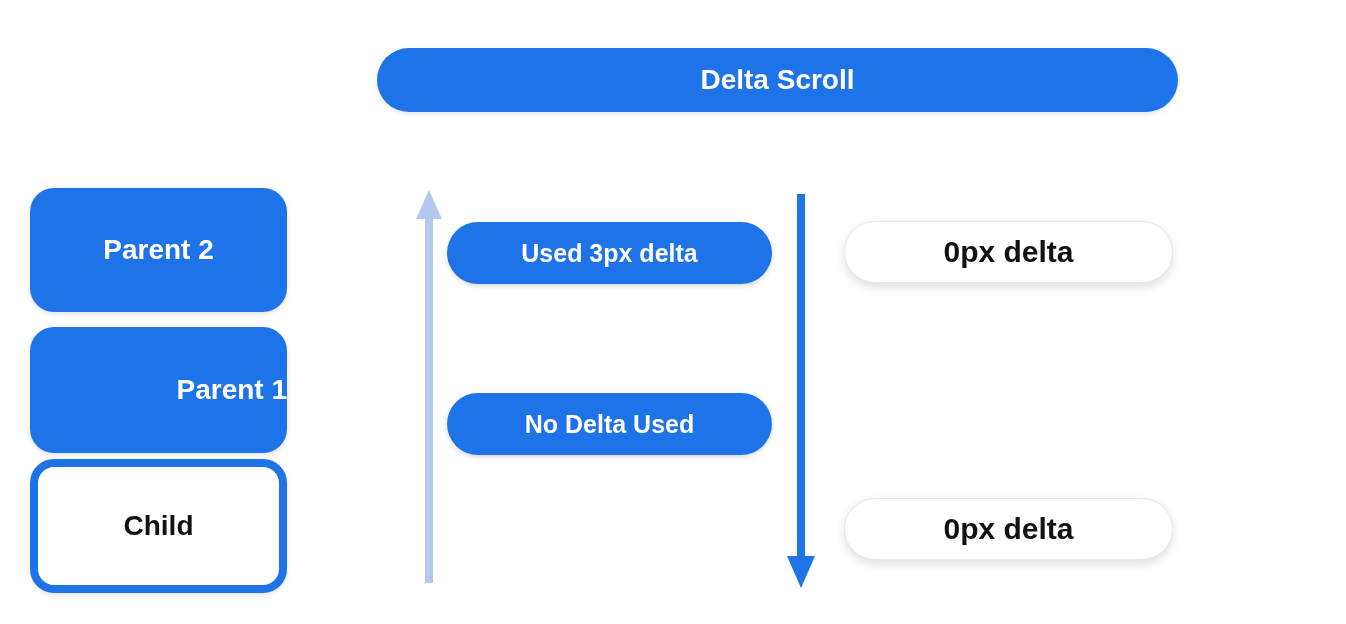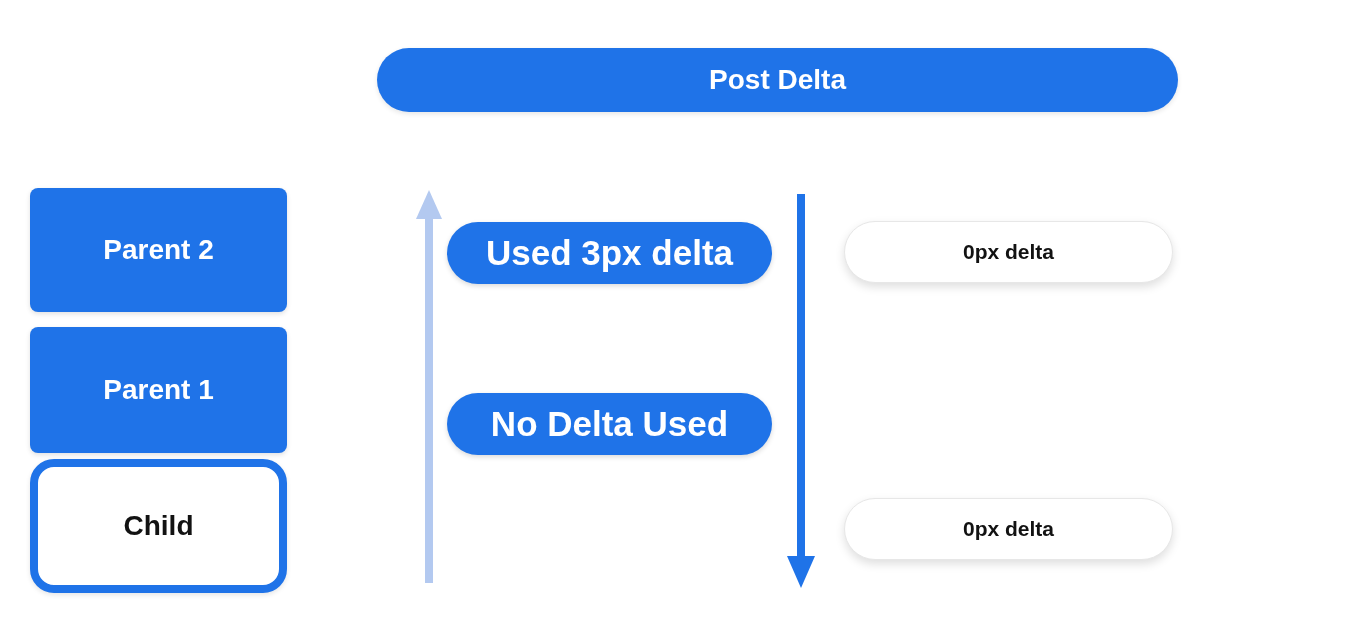--- a/index.html
+++ b/index.html
@@ -38,75 +38,75 @@
     left: 377px; top: 48px;
     width: 801px; height: 64px;
     border-radius: 32px;
     font-size: 28px;
     box-shadow: 0 2px 5px rgba(0,0,0,0.10);
   }
 
   .parent-box {
     left: 30px;
     width: 257px;
-    border-radius: 8px;
+    border-radius: 24px;
     font-size: 28px;
     box-shadow: 0 2px 5px rgba(0,0,0,0.12);
   }
   .parent-2 { top: 188px; height: 124px; }
-  .parent-1 { top: 327px; height: 126px; }
+  .parent-1 { top: 327px; height: 126px; justify-content: flex-end; }
 
   .child-box {
     left: 30px; top: 459px;
     width: 257px; height: 134px;
     background: #ffffff;
     border: 8px solid var(--primary-blue);
     border-radius: 24px;
     color: var(--text-dark);
     font-weight: 600;
     font-size: 28px;
     box-shadow: 0 2px 5px rgba(0,0,0,0.10);
     text-align: center;
   }
 
   .mid-pill {
     left: 447px;
     width: 325px; height: 62px;
     border-radius: 31px;
-    font-size: 35px;
+    font-size: 25px;
     box-shadow: 0 2px 5px rgba(0,0,0,0.15);
   }
   .used-delta { top: 222px; }
   .no-delta  { top: 359px; margin-top: 34px; }
 
   .white-pill {
     left: 844px;
     width: 329px; height: 62px;
     border-radius: 31px;
     background: #ffffff;
     border: 1px solid var(--pill-border);
     color: var(--text-dark);
     font-weight: 600;
-    font-size: 21px;
+    font-size: 30px;
     box-shadow: 0 4px 10px rgba(0,0,0,0.13);
   }
   .zero-delta-top    { top: 221px; }
   .zero-delta-bottom { top: 498px; }
 
   .arrow { position: absolute; display: block; }
   .arrow-up   { left: 414px; top: 190px; color: var(--light-blue); }
   .arrow-down { left: 786px; top: 194px; color: var(--primary-blue); }
 </style>
 </head>
 <body>
 
 <div class="stage">
 
   <div class="pill blue-fill header-pill">
-    <span>Post Delta</span>
+    <span>Delta Scroll</span>
   </div>
 
   <div class="box blue-fill parent-box parent-2">
     <span>Parent 2</span>
   </div>
 
   <div class="box blue-fill parent-box parent-1">
     <span>Parent 1</span>
   </div>
 

